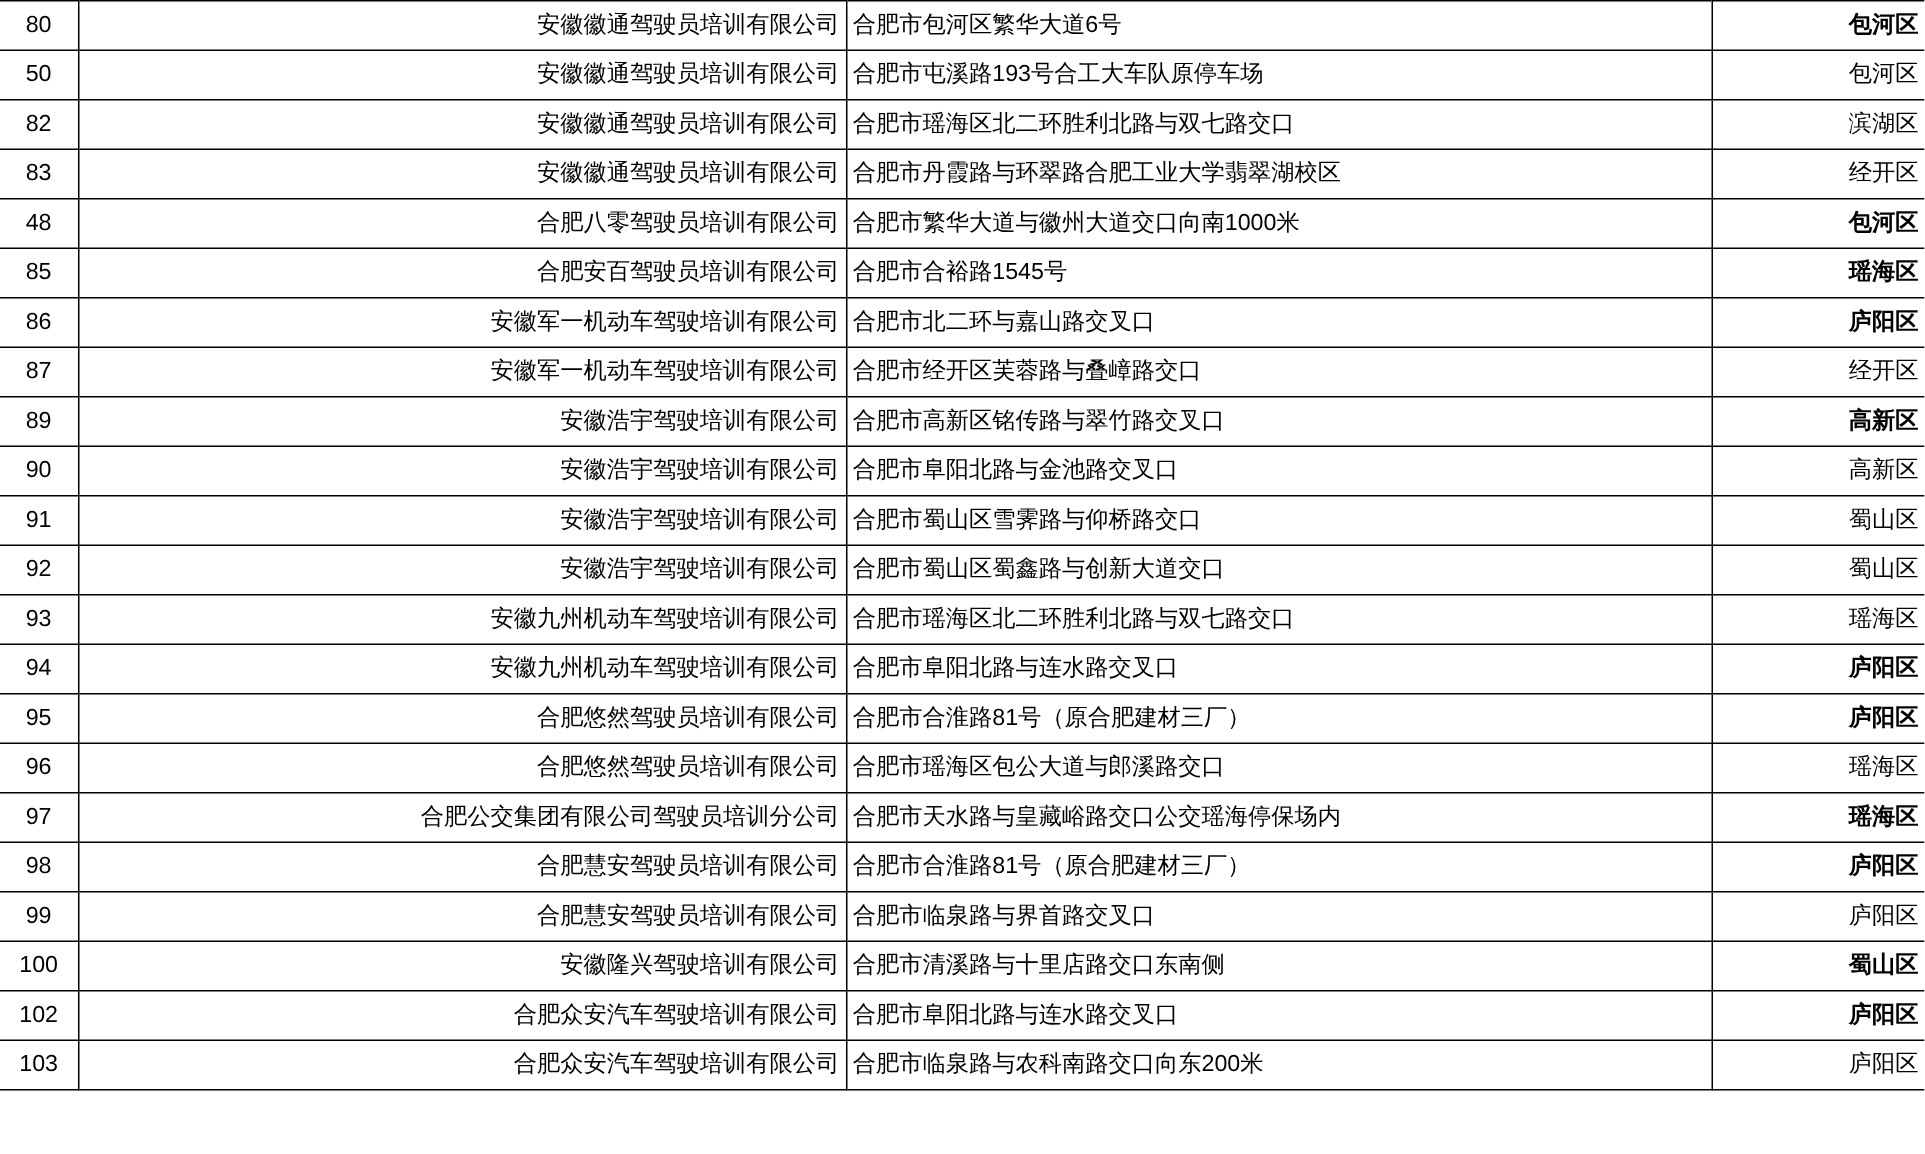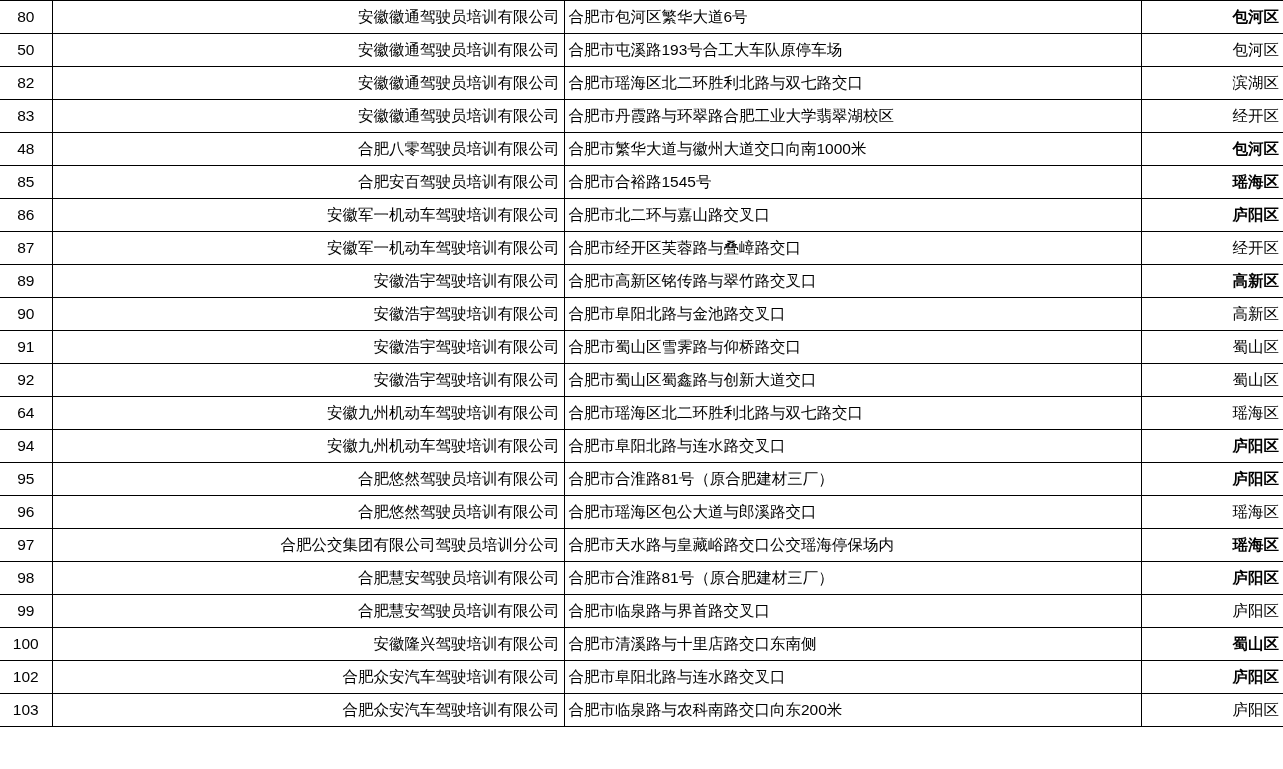--- a/index.html
+++ b/index.html
@@ -132,21 +132,21 @@
           <td class="cell-addr">合肥市蜀山区雪霁路与仰桥路交口</td>
           <td class="cell-dist">蜀山区</td>
         </tr>
         <tr>
           <td class="cell-idx">92</td>
           <td class="cell-name">安徽浩宇驾驶培训有限公司</td>
           <td class="cell-addr">合肥市蜀山区蜀鑫路与创新大道交口</td>
           <td class="cell-dist">蜀山区</td>
         </tr>
         <tr>
-          <td class="cell-idx">64</td>
+          <td class="cell-idx">93</td>
           <td class="cell-name">安徽九州机动车驾驶培训有限公司</td>
           <td class="cell-addr">合肥市瑶海区北二环胜利北路与双七路交口</td>
           <td class="cell-dist">瑶海区</td>
         </tr>
         <tr>
           <td class="cell-idx">94</td>
           <td class="cell-name">安徽九州机动车驾驶培训有限公司</td>
           <td class="cell-addr">合肥市阜阳北路与连水路交叉口</td>
           <td class="cell-dist red">庐阳区</td>
         </tr>

